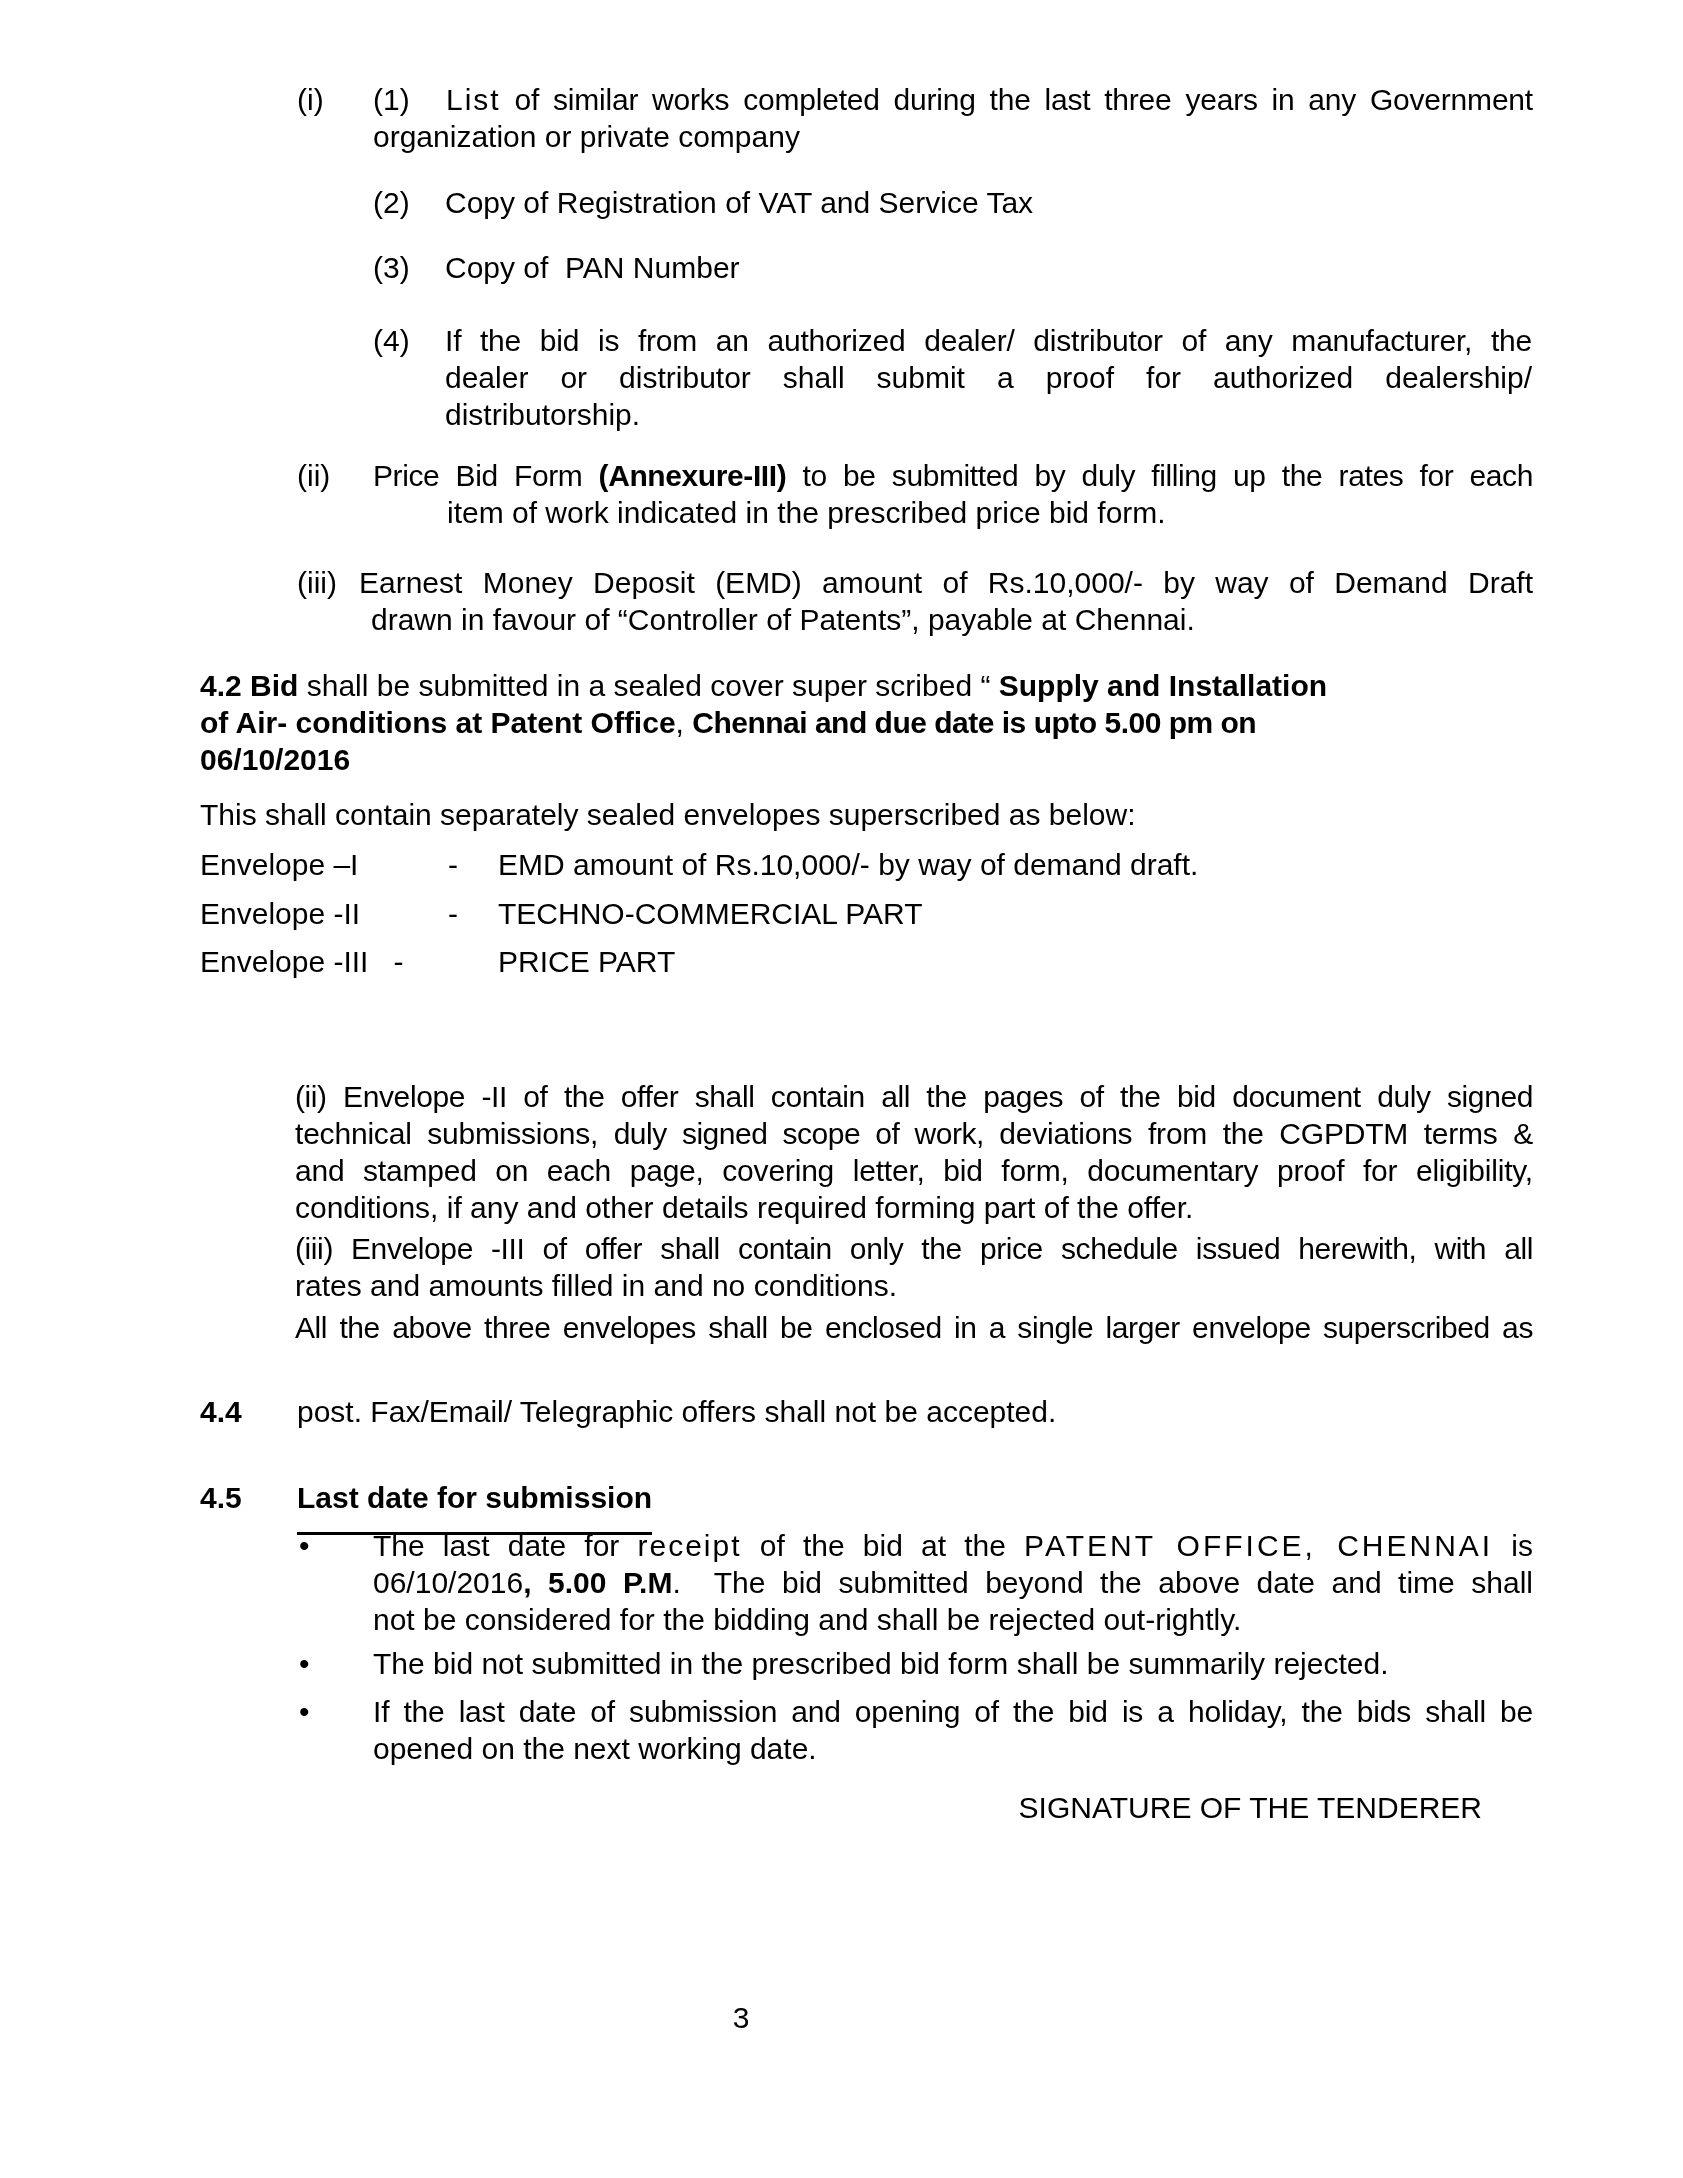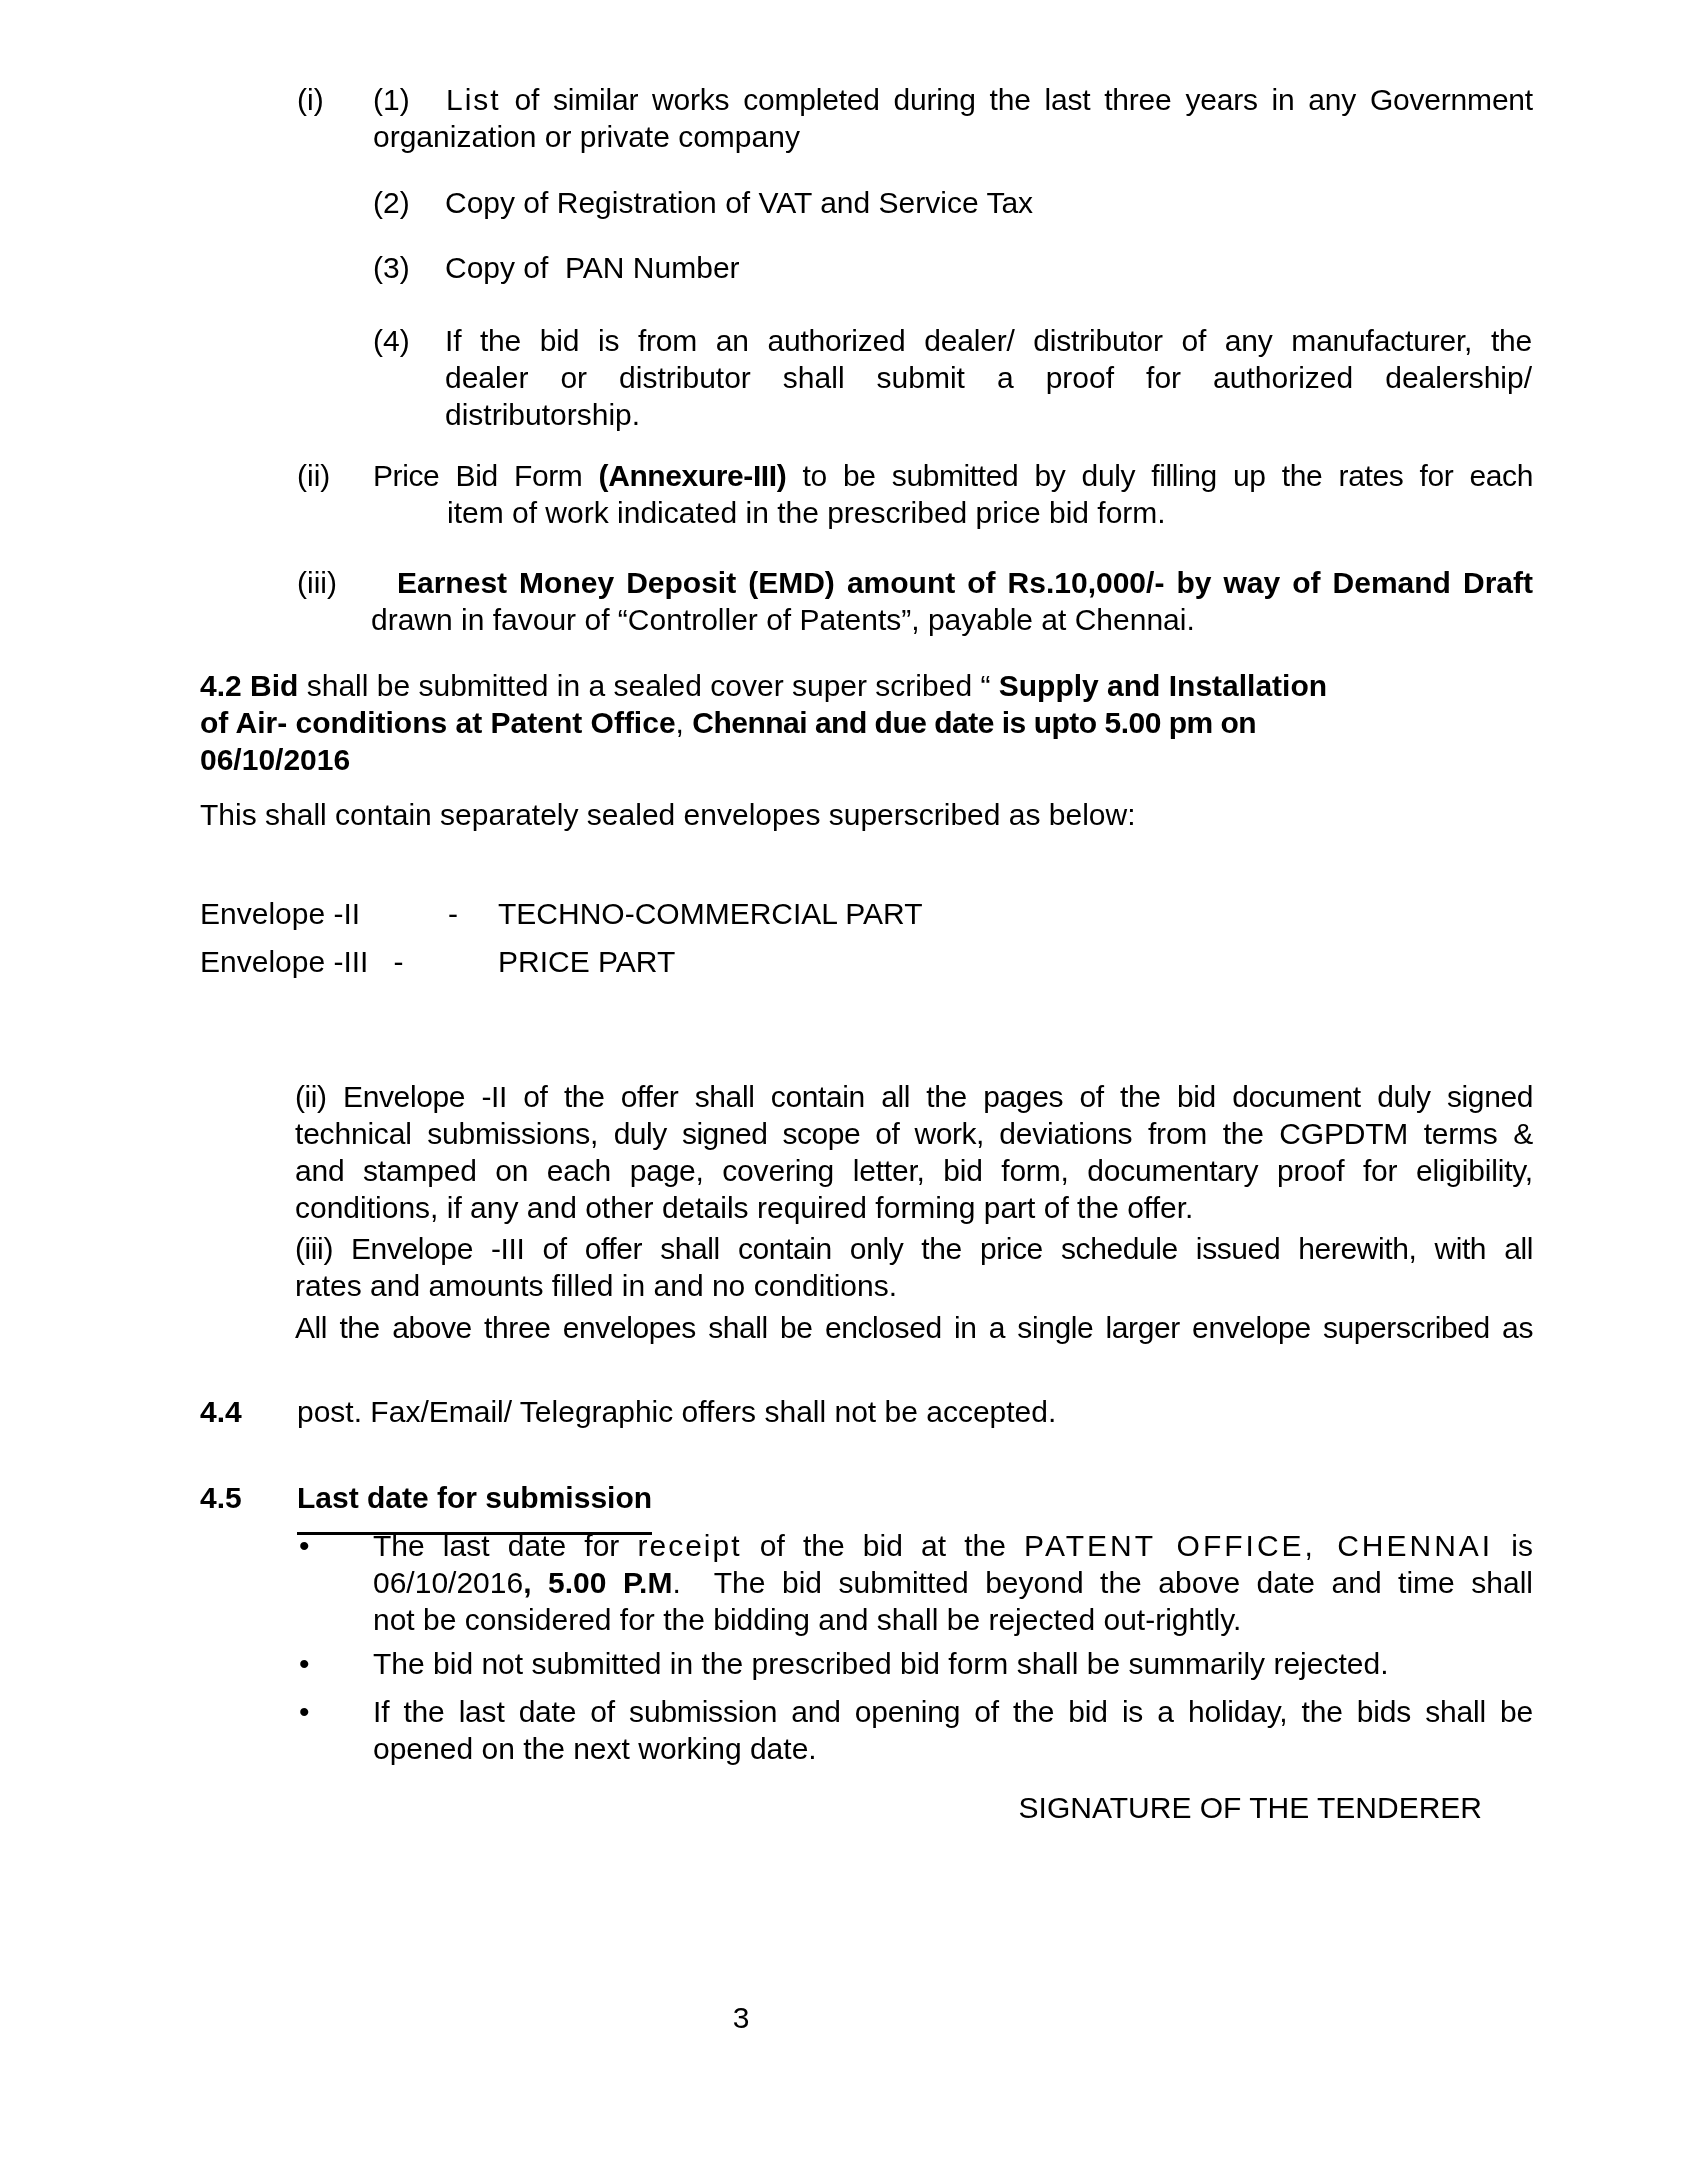--- a/index.html
+++ b/index.html
@@ -62,33 +62,36 @@
   </div>
 
   <div class="abs" style="top:457px;left:297px;width:1236px;">
     <span class="mk">(ii)</span>
     <div class="jl t4" style="margin-left:76px;"><span>Price Bid Form </span><b>(Annexure-III)</b><span> to be submitted by duly filling up the rates for each</span></div>
     <div style="margin-left:150px;">item of work indicated in the prescribed price bid form.</div>
   </div>
 
   <div class="abs" style="top:564px;left:297px;width:1236px;">
     <span class="mk">(iii)</span>
-    <div class="jl" style="margin-left:100px;font-weight:bold;">Earnest Money Deposit (EMD) amount of Rs.10,000/- by way of Demand Draft</div>
+    <div class="jl" style="margin-left:62px;">Earnest Money Deposit (EMD) amount of Rs.10,000/- by way of Demand Draft</div>
     <div style="margin-left:74px;">drawn in favour of “Controller of Patents”, payable at Chennai.</div>
   </div>
 
   <div class="abs" style="top:667px;left:200px;width:1333px;">
     <div><b>4.2 Bid</b><span> shall be submitted in a sealed cover super scribed “ </span><b>Supply and Installation</b></div>
     <div><b>of Air- conditions at Patent Office</b><span>, </span><b class="cn">Chennai and due date is upto 5.00 pm on</b></div>
     <div><b>06/10/2016</b></div>
   </div>
 
   <div class="abs" style="top:796px;left:200px;width:1333px;">This shall contain separately sealed envelopes superscribed as below:</div>
 
   <div class="abs" style="top:846px;left:200px;width:1333px;height:149px;">
+    <div class="erow" style="top:0;">
+      <span class="elab">Envelope –I</span><span class="edash">-</span><span>EMD amount of Rs.10,000/- by way of demand draft.</span>
+    </div>
     <div class="erow" style="top:49px;">
       <span class="elab">Envelope -II</span><span class="edash">-</span><span>TECHNO-COMMERCIAL PART</span>
     </div>
     <div class="erow" style="top:97px;">
       <span class="elab">Envelope -III &nbsp;&nbsp;-</span><span class="edash"></span><span>PRICE PART</span>
     </div>
   </div>
 
 
   <div class="abs" style="top:1078px;left:295px;width:1238px;">

